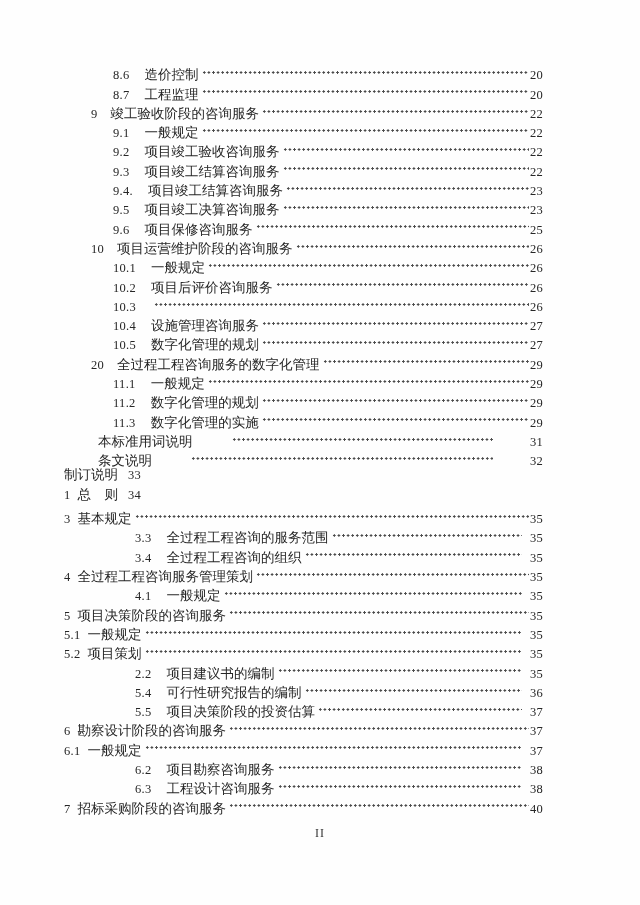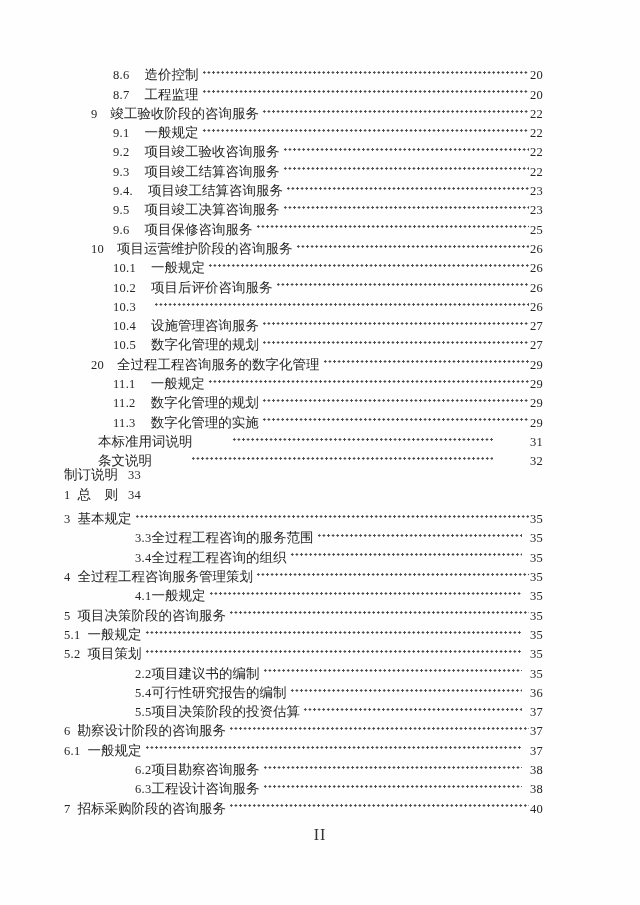--- a/index.html
+++ b/index.html
@@ -45,26 +45,26 @@
     background-repeat:repeat-x;
     background-position:0 10px;
   }
   .row.gap .leader{margin-right:8px;}
   .row.nodots .pg{margin-left:10px;}
   
   .ind-a1{padding-left:91px;}  .ind-a1 .num{margin-right:13px;}
   .ind-a2{padding-left:113px;} .ind-a2 .num{margin-right:15px;}
   .ind-b0{padding-left:98px;gap:36px;}
   .ind-b1{padding-left:64px;} .ind-b1 .num{margin-right:7px;}
-  .ind-b2{padding-left:135px;} .ind-b2 .num{}
+  .ind-b2{padding-left:135px;} .ind-b2 .num{margin-right:15px;}
   .folio{
     position:absolute;
     top:826px;left:0;right:0;
     text-align:center;
-    font-size:16px;
+    font-size:12px;
     letter-spacing:1px;
     color:#333;
   }
 </style>
 </head>
 <body>
 
 <div class="page">
   <main class="toc">
       <div class="row ind-a2">

